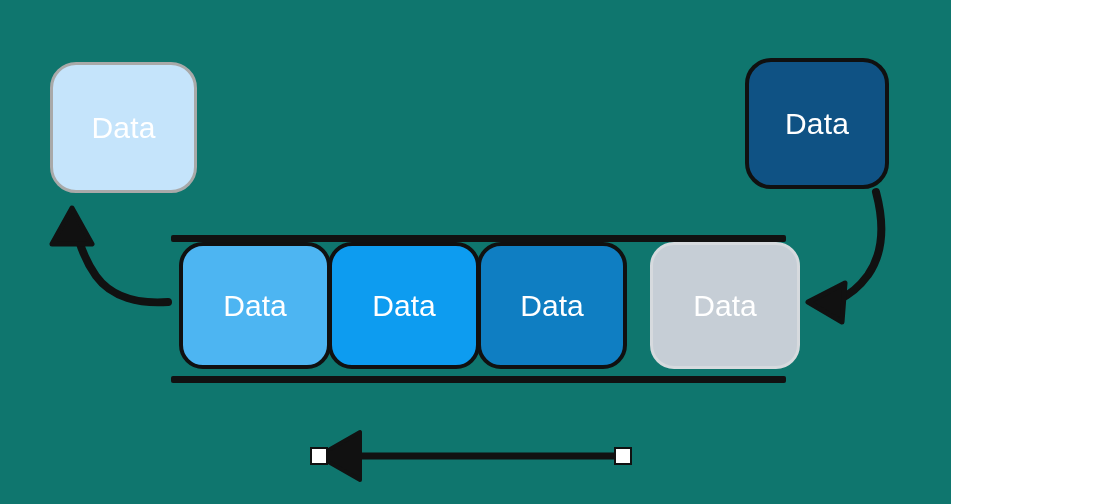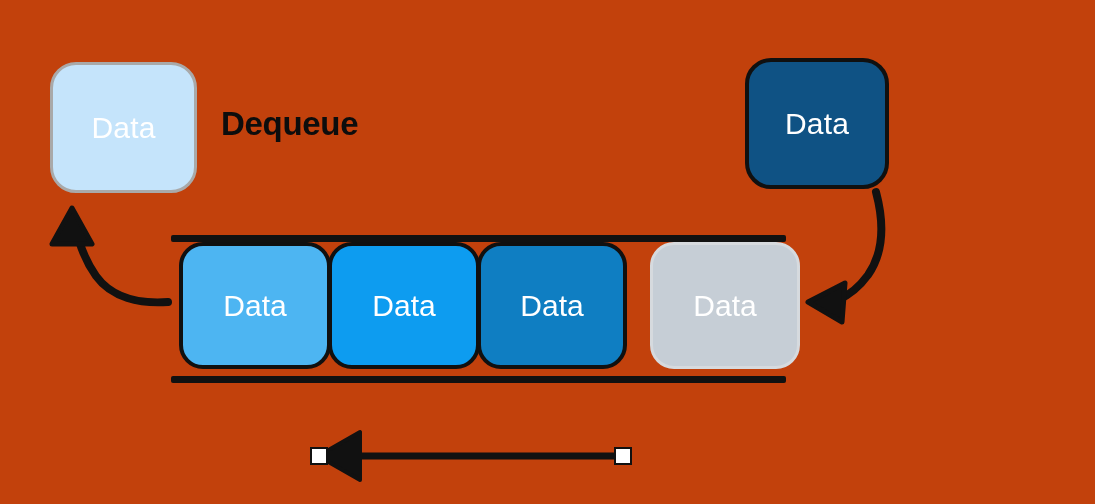--- a/index.html
+++ b/index.html
@@ -5,23 +5,23 @@
   html, body {
     margin: 0;
     padding: 0;
     background: #ffffff;
   }
   body {
     font-family: "Liberation Sans", sans-serif;
   }
   #canvas {
     position: relative;
-    width: 1095px;
+    width: 951px;
     height: 504px;
-    background: #c2410c;
+    background: #0f766e;
     overflow: hidden;
   }
   .node {
     position: absolute;
     display: flex;
     align-items: center;
     justify-content: center;
     box-sizing: border-box;
     color: #ffffff;
     font-size: 30px;
@@ -127,21 +127,20 @@
 </style>
 </head>
 <body>
 
 <div id="canvas">
 
   <div class="node node-dequeued">
     <span>Data</span>
   </div>
 
-  <div class="label label-dequeue">Dequeue</div>
 
   <div class="node node-incoming">
     <span>Data</span>
   </div>
 
 
   <div class="rail rail-top"></div>
   <div class="rail rail-bottom"></div>
 
   <div class="slot slot-1">

